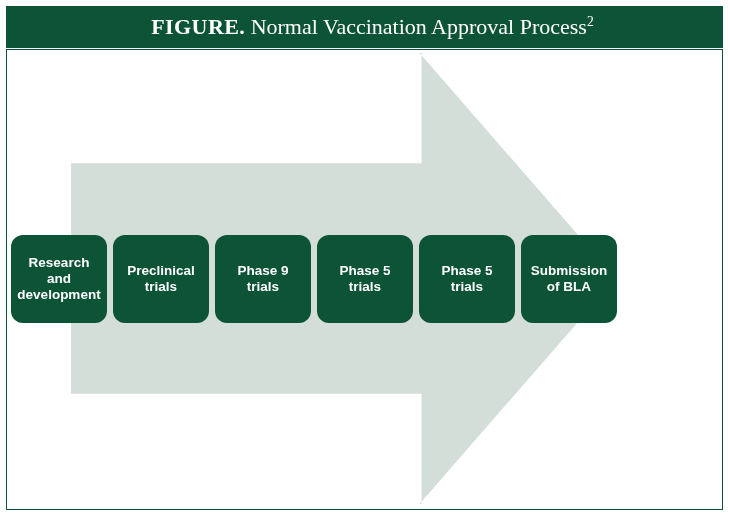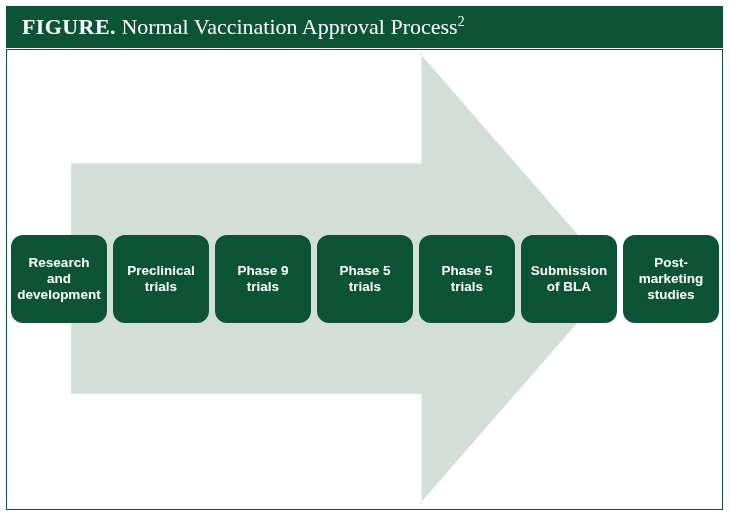--- a/index.html
+++ b/index.html
@@ -26,20 +26,21 @@
     position: absolute;
     left: 6px;
     top: 6px;
     width: 717px;
     height: 42px;
     background: #0d5436;
     box-sizing: border-box;
     display: flex;
     align-items: center;
     padding-left: 16px;
+    justify-content: center;
   }
   .figure-header-text {
     color: #ffffff;
     font-family: "Liberation Serif", serif;
     font-size: 22px;
     line-height: 1;
     white-space: nowrap;
   }
   .figure-header-text .lead {
     font-weight: bold;
@@ -164,21 +165,16 @@
       <div class="stage-box">
         <span class="stage-label">Phase 5
 trials</span>
       </div>
 
       <div class="stage-box">
         <span class="stage-label">Submission
 of BLA</span>
       </div>
 
-      <div class="stage-box">
-        <span class="stage-label">Post-
-marketing
-studies</span>
-      </div>
 
     </div>
   </div>
 </div>
 
 </body></html>

